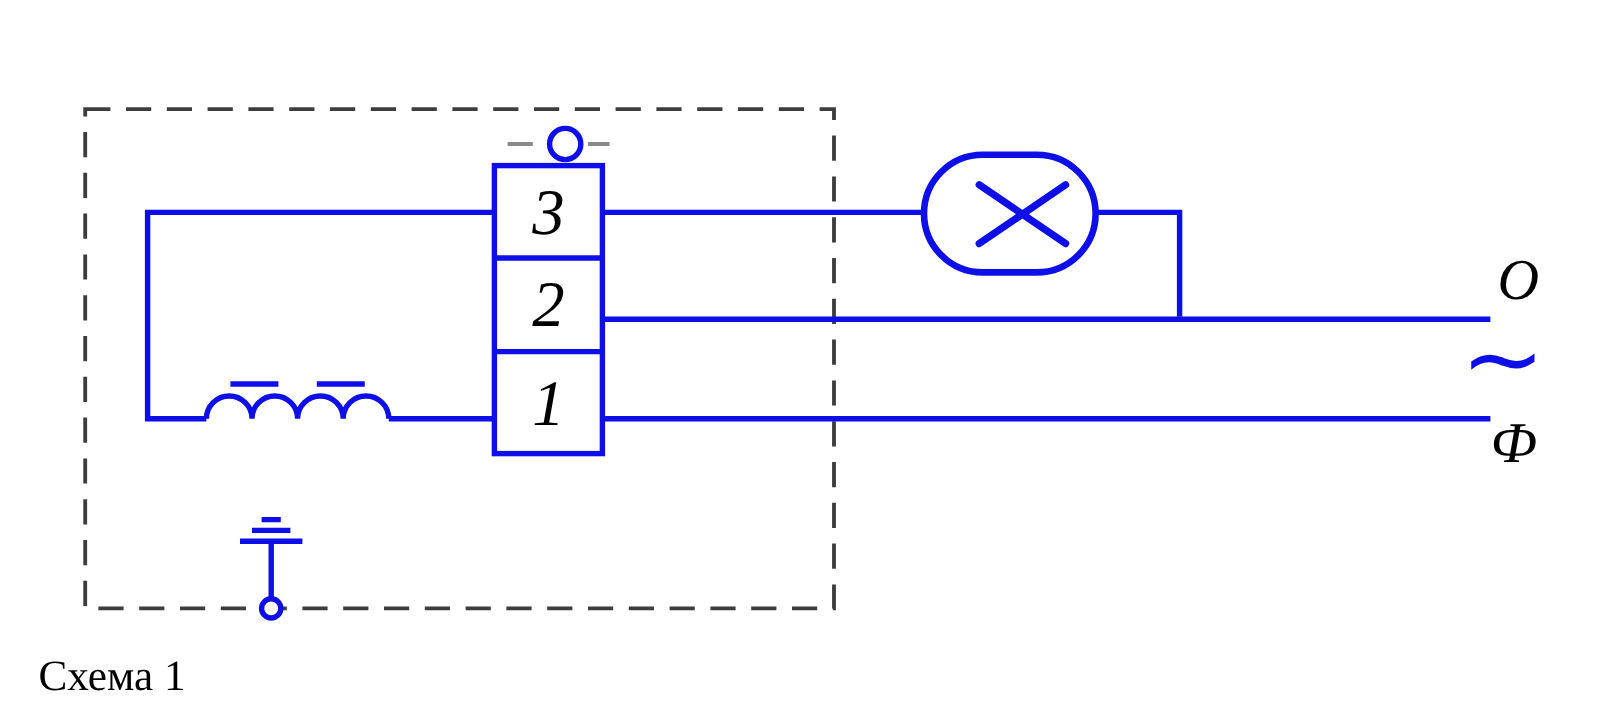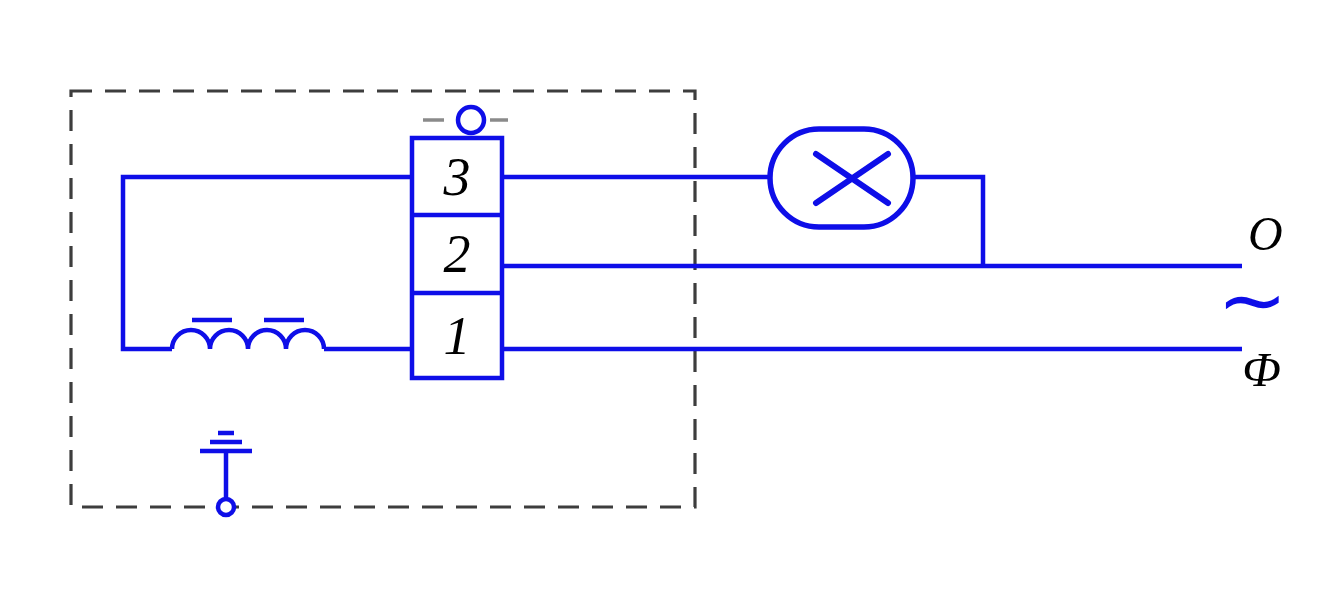--- a/index.html
+++ b/index.html
@@ -96,13 +96,14 @@
   </svg>
 
   <div class="cell-label cell-3">3</div>
   <div class="cell-label cell-2">2</div>
   <div class="cell-label cell-1">1</div>
 
   <span class="line-label label-neutral">O</span>
   <span class="ac-symbol">∼</span>
   <span class="line-label label-phase">Ф</span>
 
+  <span class="caption">Схема 1</span>
 </div>
 
 </body></html>

